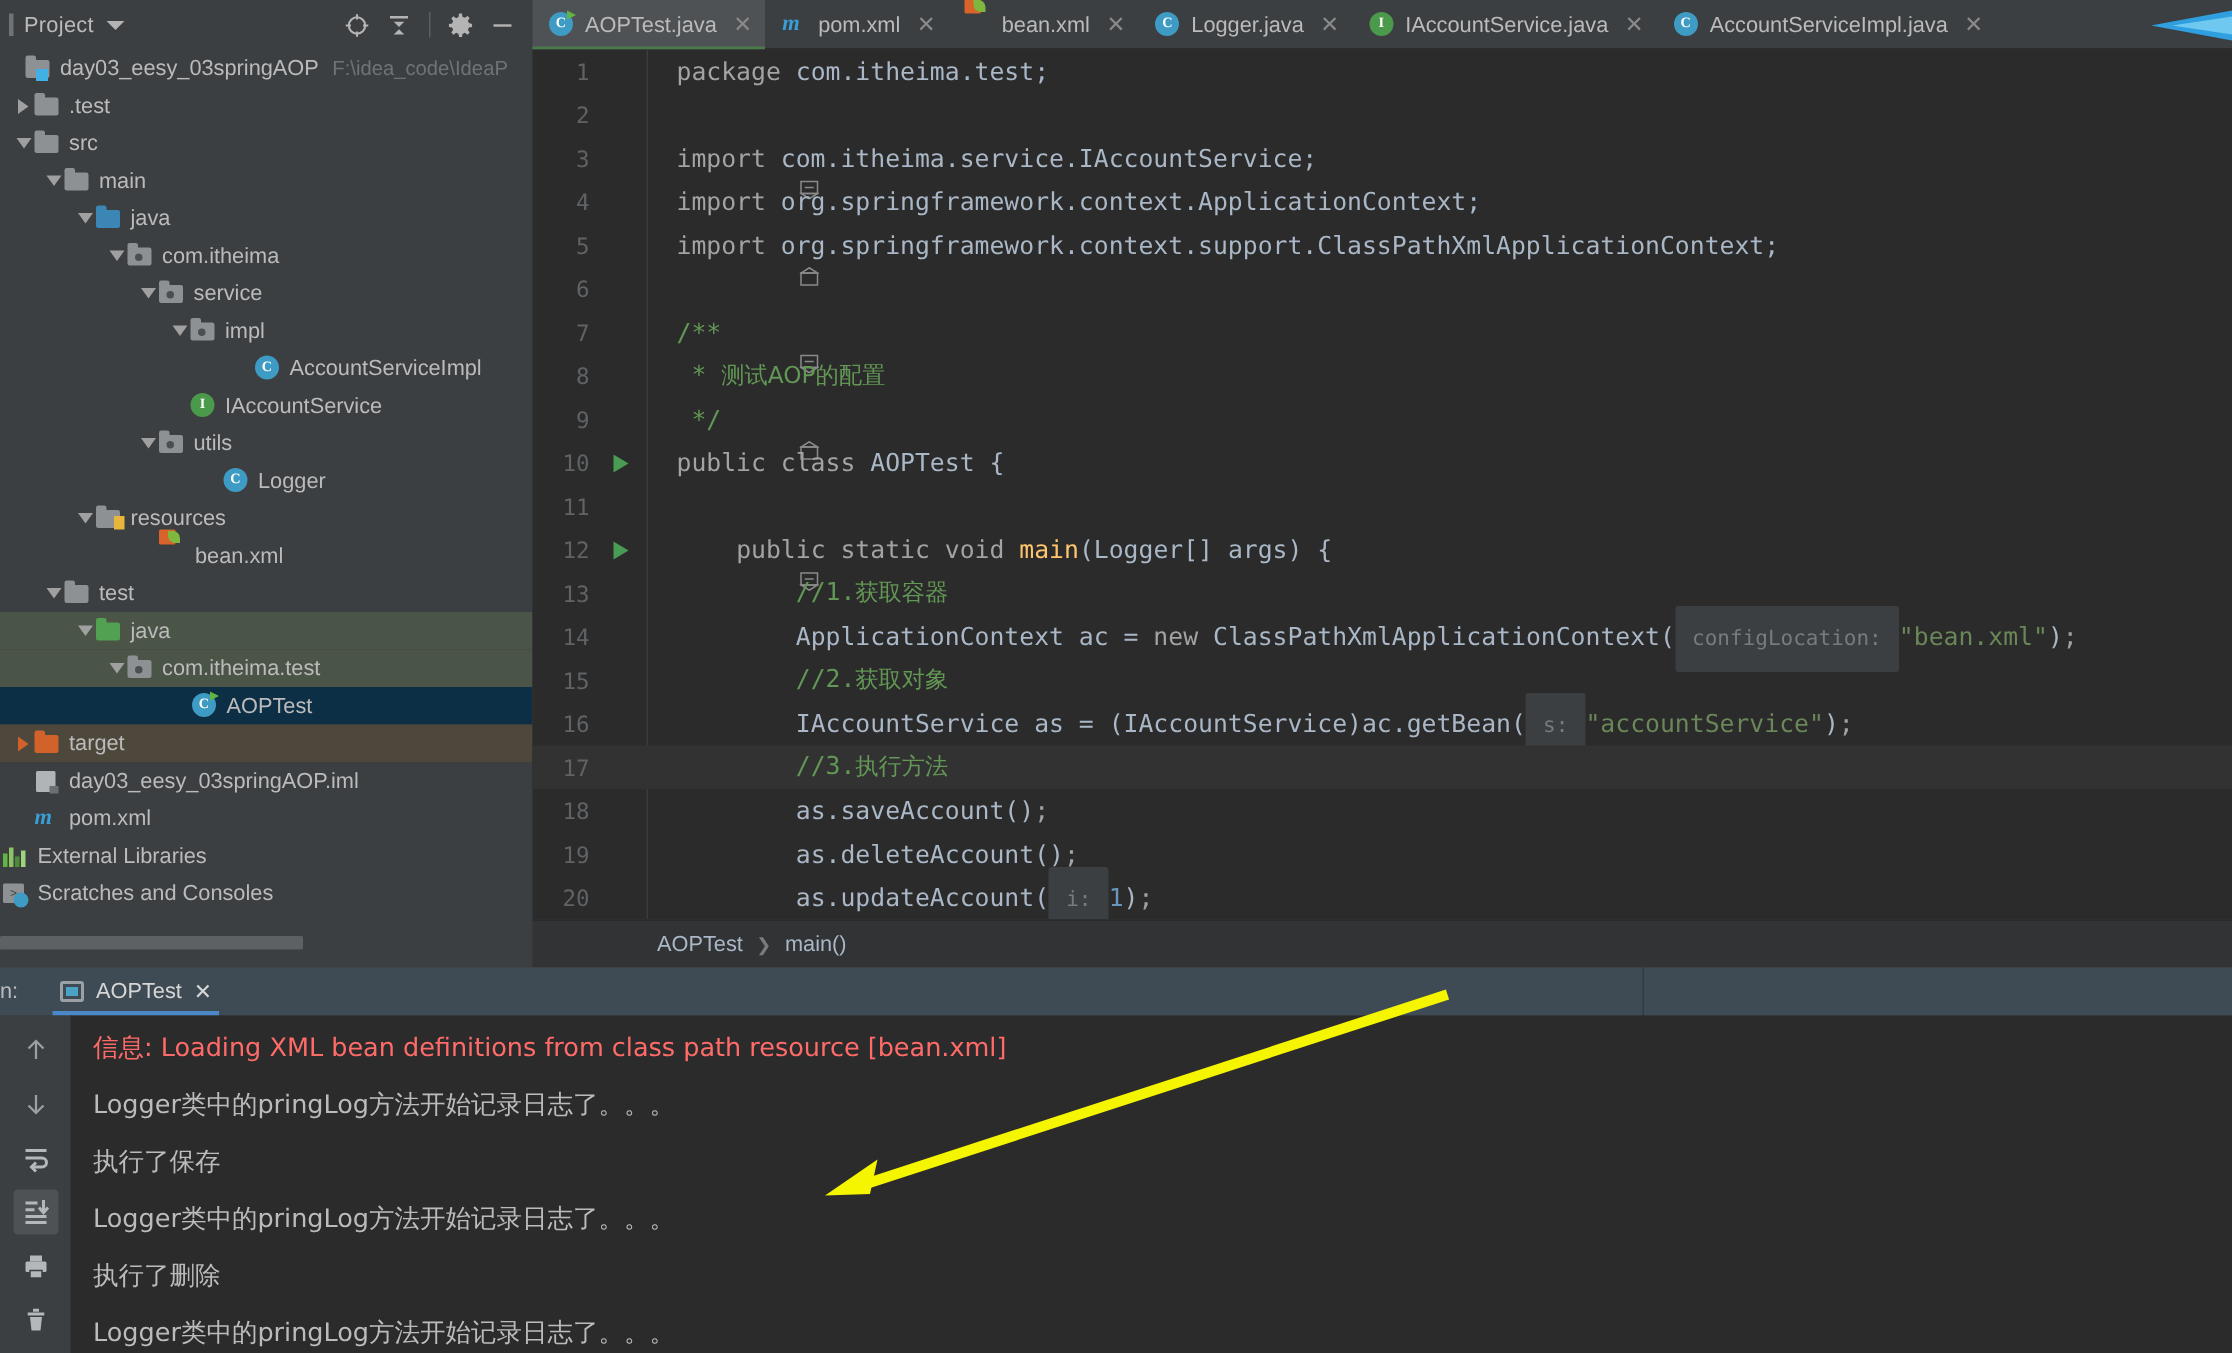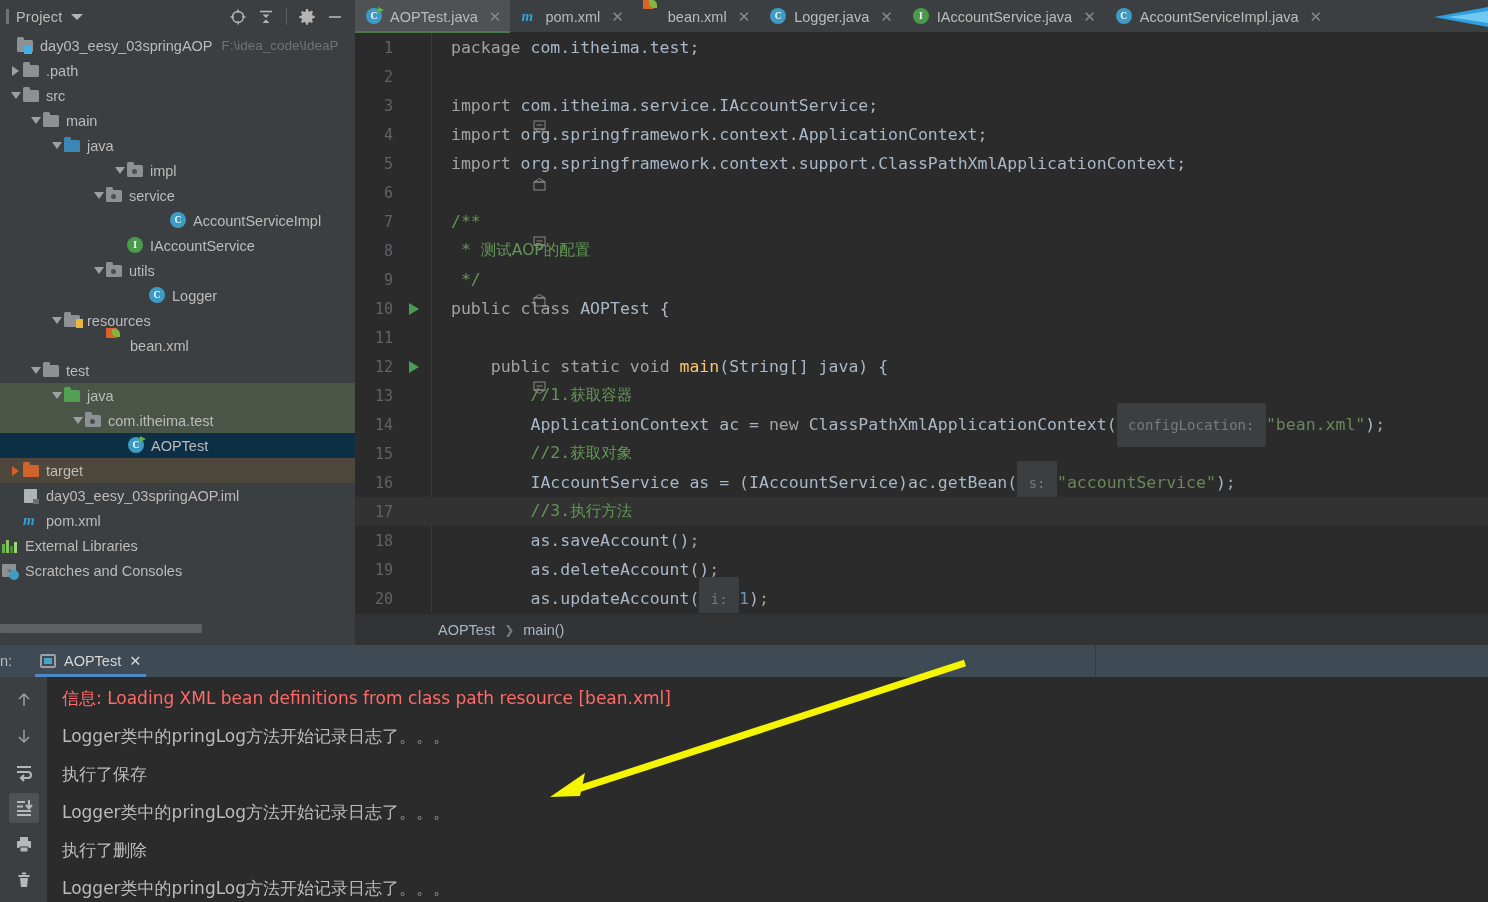--- a/index.html
+++ b/index.html
@@ -437,21 +437,21 @@
       <span class="lbl-path">F:\idea_code\IdeaP</span>
     </div>
 
     <div class="row" style="padding-left:8px">
       <div class="arw">
           <span class="tri-r"></span>
         </div>
       <div class="ficon">
           <span class="folder"></span>
         </div>
-      <span>.path</span>
+      <span>.test</span>
     </div>
 
     <div class="row" style="padding-left:8px">
       <div class="arw">
           <span class="tri-d"></span>
         </div>
       <div class="ficon">
           <span class="folder"></span>
         </div>
       <span>src</span>
@@ -470,43 +470,54 @@
     <div class="row" style="padding-left:49px">
       <div class="arw">
           <span class="tri-d"></span>
         </div>
       <div class="ficon">
           <span class="folder blue"></span>
         </div>
       <span>java</span>
     </div>
 
-
-    <div class="row" style="padding-left:112px">
+    <div class="row" style="padding-left:70px">
       <div class="arw">
           <span class="tri-d"></span>
         </div>
       <div class="ficon">
           <span class="folder">
             <span class="dot"></span>
           </span>
         </div>
-      <span>impl</span>
+      <span>com.itheima</span>
     </div>
 
     <div class="row" style="padding-left:91px">
       <div class="arw">
           <span class="tri-d"></span>
         </div>
       <div class="ficon">
           <span class="folder">
             <span class="dot"></span>
           </span>
         </div>
       <span>service</span>
+    </div>
+
+    <div class="row" style="padding-left:112px">
+      <div class="arw">
+          <span class="tri-d"></span>
+        </div>
+      <div class="ficon">
+          <span class="folder">
+            <span class="dot"></span>
+          </span>
+        </div>
+      <span>impl</span>
     </div>
 
     <div class="row" style="padding-left:155px">
       <div class="arw"></div>
       <div class="ficon">
           <span class="ico-circ ico-C">C</span>
         </div>
       <span>AccountServiceImpl</span>
     </div>
 
@@ -744,21 +755,21 @@
       <span class="gut"><span class="run-tri"></span></span>
       <span class="fold">
         <span class="fold-arrowdn">
           <svg width="13" height="13" viewBox="0 0 13 13">
               <rect x="1" y="1" width="11" height="8" fill="none" stroke="#8a8a8a" stroke-width="1"></rect>
               <polygon points="1,9 12,9 6.5,12.5" fill="none" stroke="#8a8a8a" stroke-width="1"></polygon>
               <line x1="3.5" y1="5" x2="9.5" y2="5" stroke="#8a8a8a" stroke-width="1"></line>
             </svg>
         </span>
       </span>
-      <span class="code">    <span class="k">public static void</span> <span class="fn">main</span><span class="code">(String[] java) {</span></span>
+      <span class="code">    <span class="k">public static void</span> <span class="fn">main</span><span class="code">(Logger[] args) {</span></span>
     </div>
     <div class="ed-line">
       <span class="ln">13</span>
       <span class="gut"></span>
       <span class="fold"></span>
       <span class="code">        <span class="cl">//1.</span><span class="cl cjk">获取容器</span></span>
     </div>
     <div class="ed-line">
       <span class="ln">14</span>
       <span class="gut"></span>

